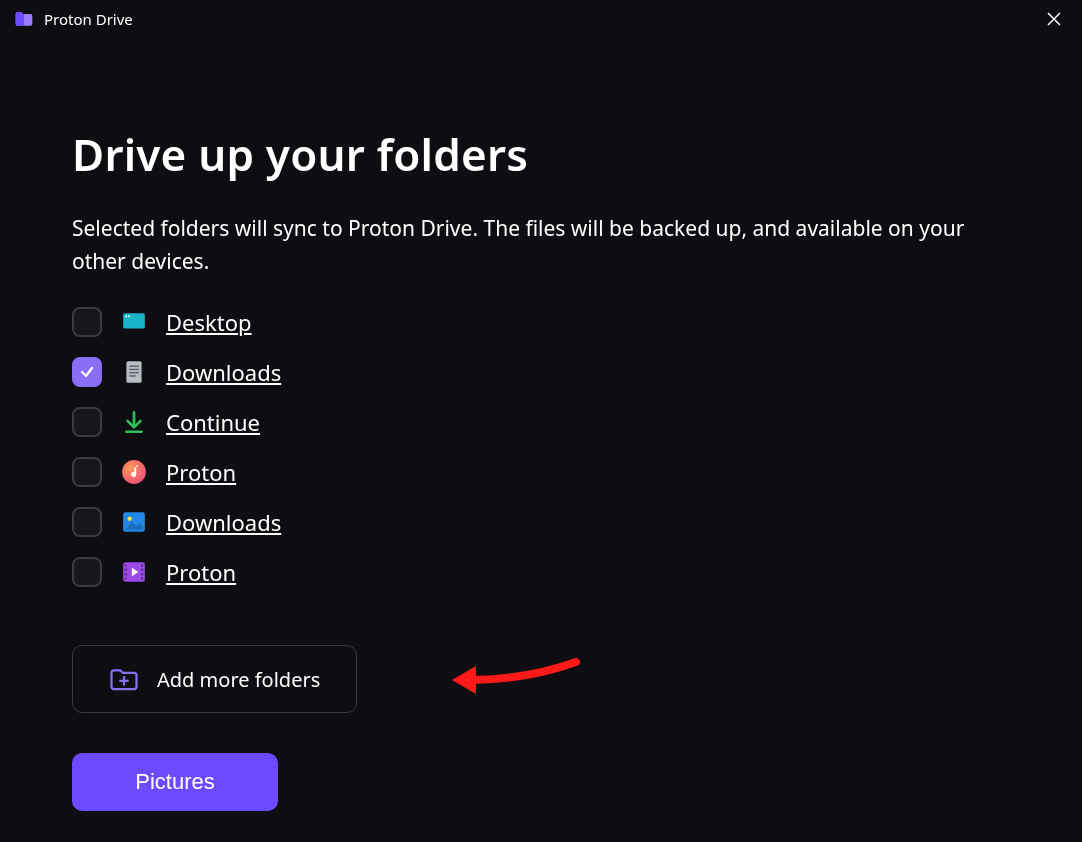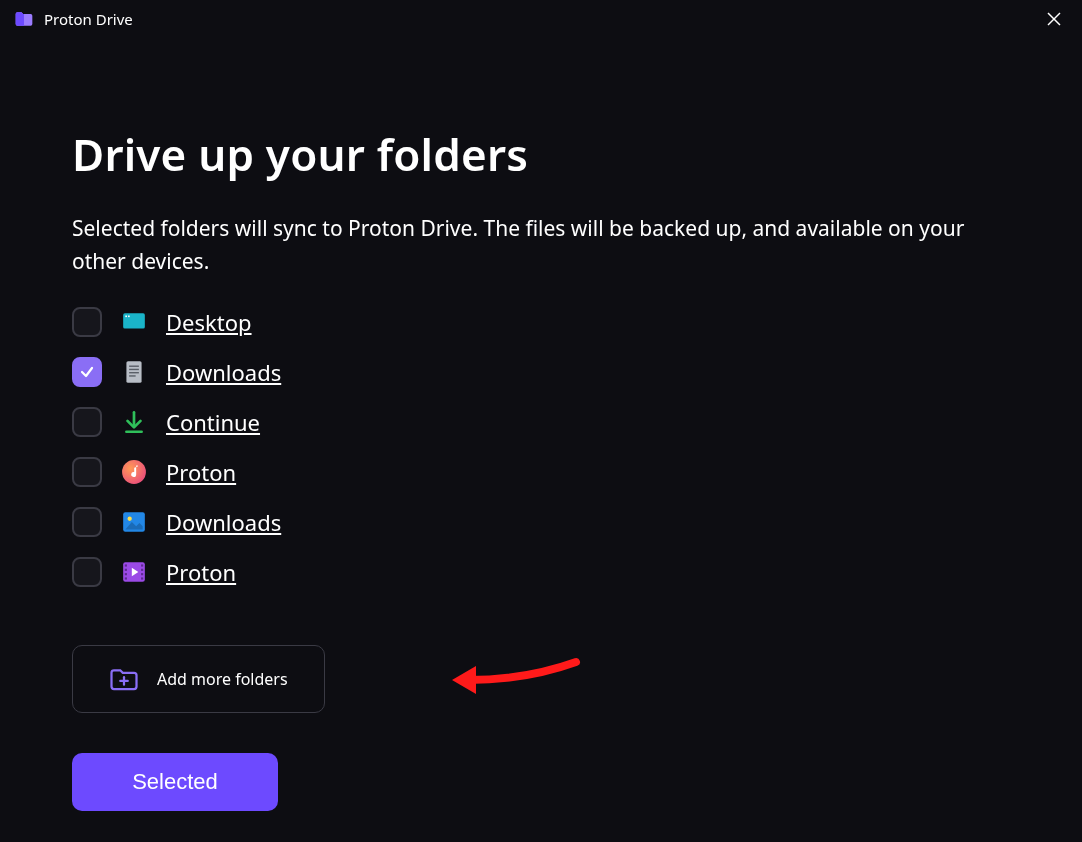--- a/index.html
+++ b/index.html
@@ -121,21 +121,21 @@
     margin-bottom: 40px;
   }
   .add-more-btn .plus-icon {
     width: 30px;
     height: 30px;
     display: flex;
     align-items: center;
     justify-content: center;
   }
   .add-more-label {
-    font-size: 16px;
+    font-size: 20px;
     font-weight: 400;
     color: #ffffff;
   }
   .continue-btn {
     display: inline-flex;
     align-items: center;
     justify-content: center;
     padding: 16px 48px;
     background: #6d4aff;
     border: none;
@@ -293,21 +293,21 @@
         <line x1="9" y1="13.5" x2="15" y2="13.5" stroke="#8a6ef5" stroke-width="1.8" stroke-linecap="round"></line>
       </svg>
     </span>
     <span class="add-more-label">Add more folders</span>
   </div>
 
   <br>
 
   
   <button class="continue-btn">
-    <span class="continue-label">Selected</span>
+    <span class="continue-label">Pictures</span>
   </button>
 </div>
 
 <svg class="arrow-annotation" width="140" height="60" viewBox="0 0 140 60">
   <defs>
     <marker id="arrowhead" markerWidth="10" markerHeight="10" refX="2" refY="5" orient="auto">
       <path d="M0,0 L10,5 L0,10 Z" fill="#ff1a1a"></path>
     </marker>
   </defs>
   <path d="M130,18 Q80,36 22,36" stroke="#ff1a1a" stroke-width="8" fill="none" stroke-linecap="round"></path>

